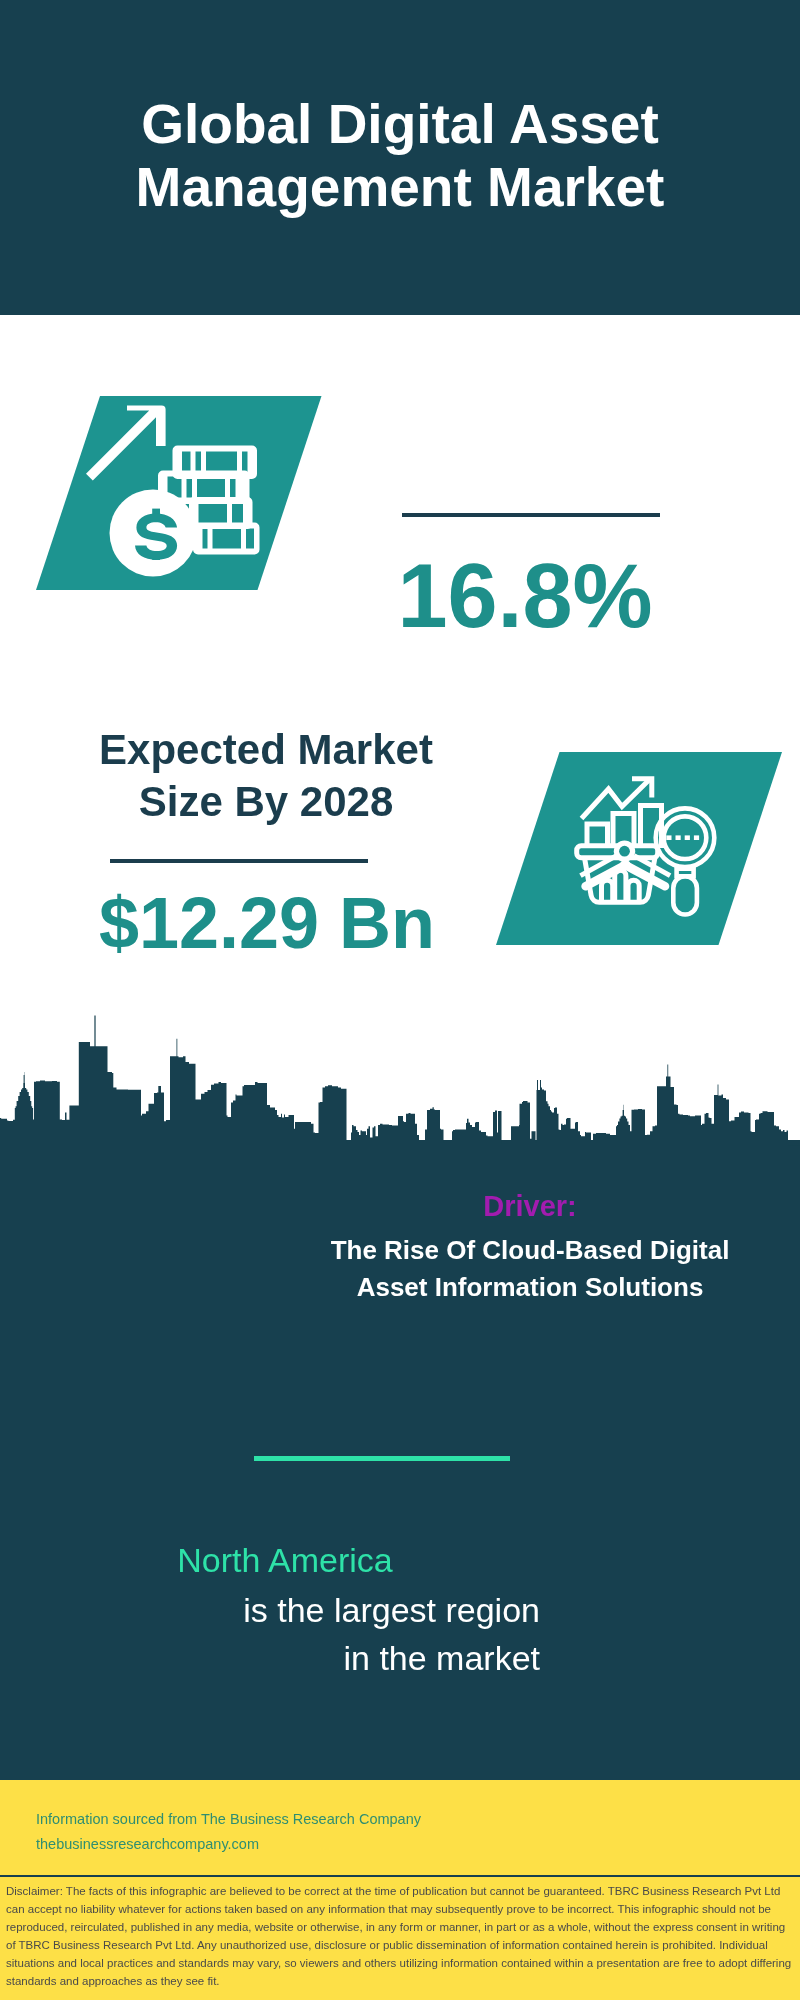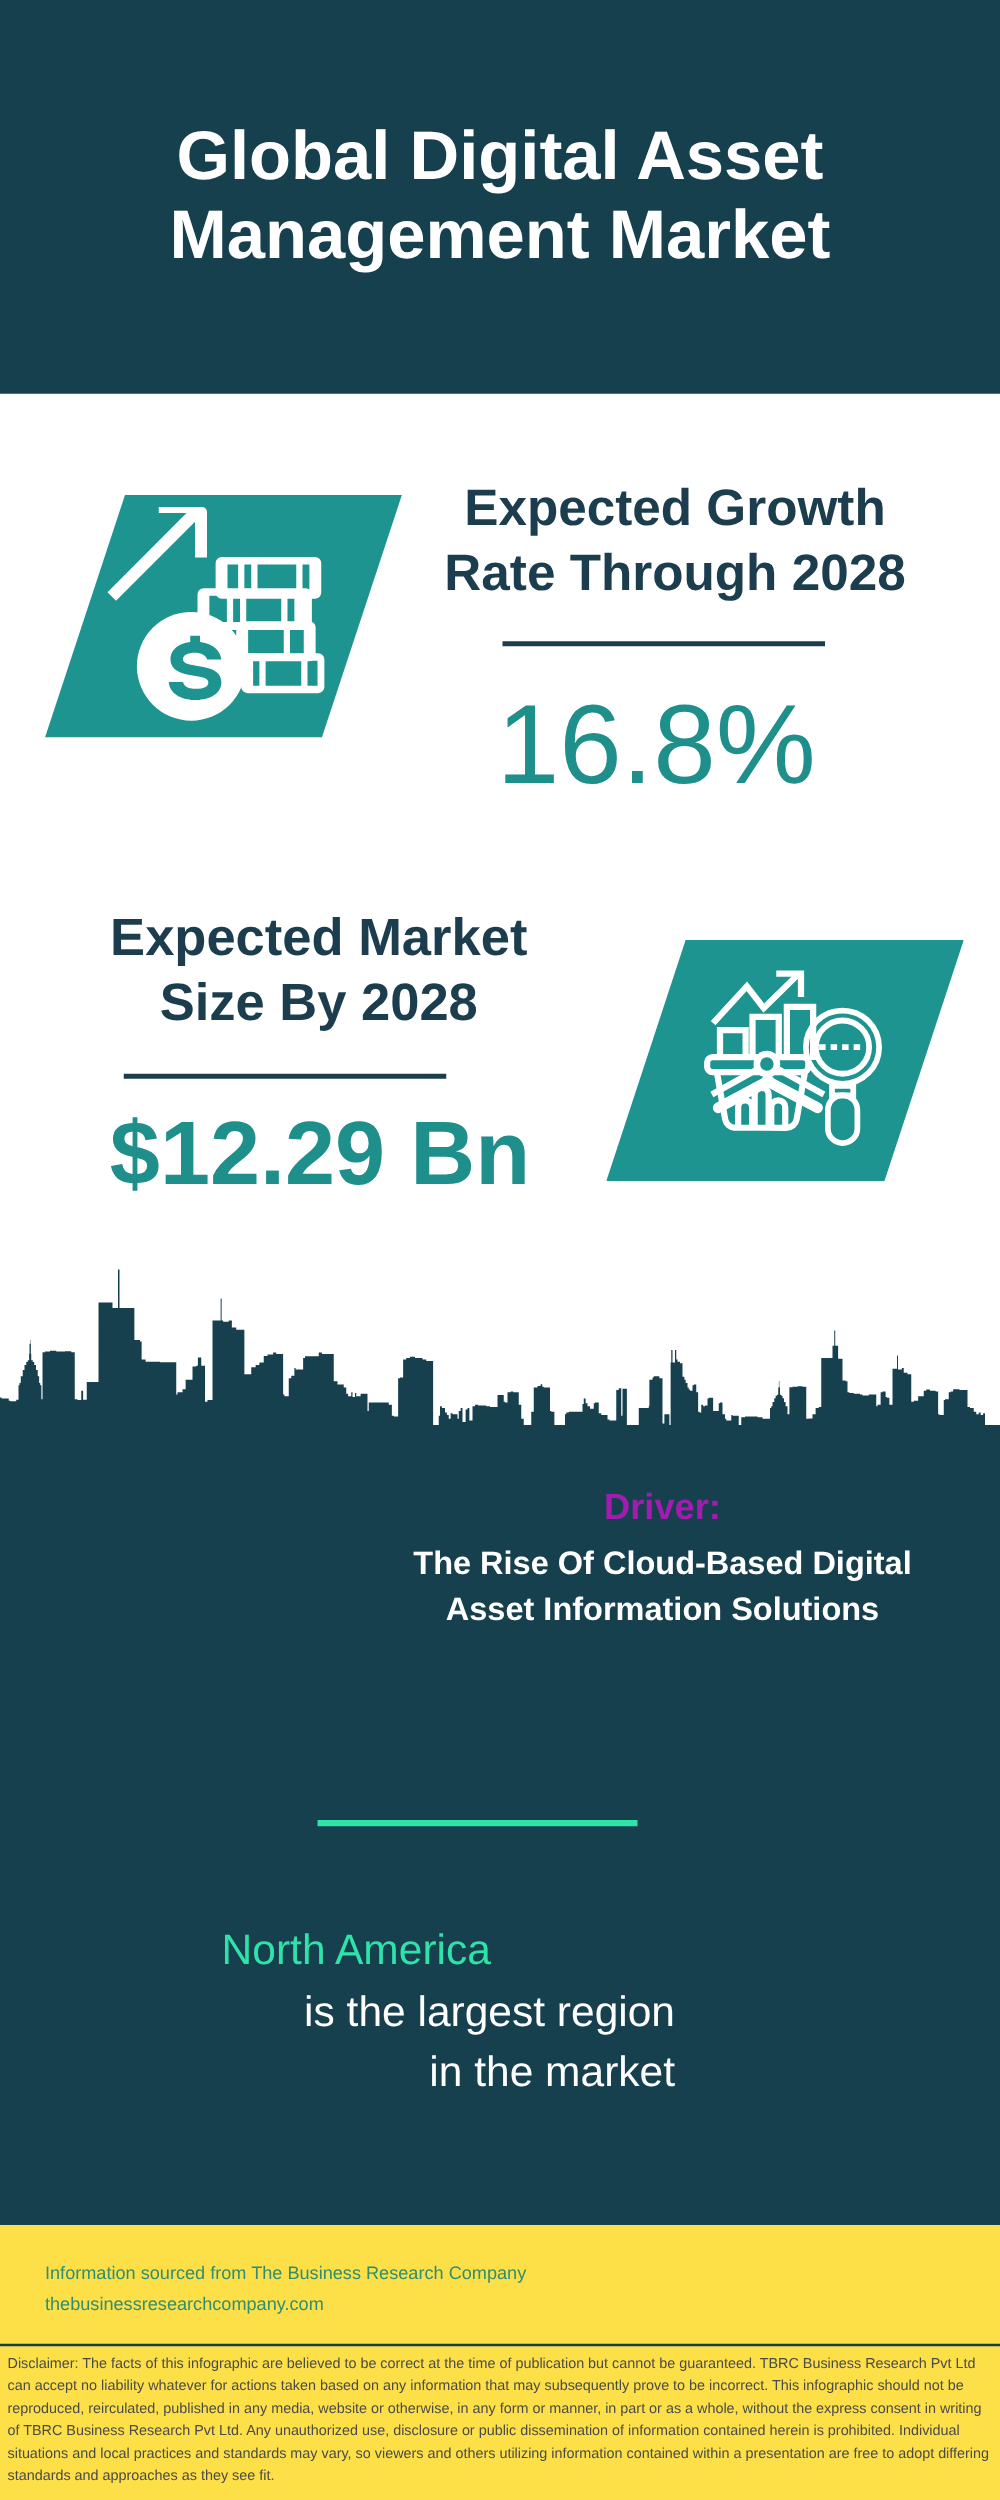--- a/index.html
+++ b/index.html
@@ -35,25 +35,25 @@
     font-size:41px; font-weight:bold; line-height:52px;
   }
   .t1 span { display:block; }
   .rule1 {
     position:absolute; left:402px; top:198px; width:258px; height:4px;
     background:#1b3d4d;
   }
   .v1 {
     position:absolute; left:315px; top:233px; width:420px;
     text-align:center; color:#1e8f8a;
-    font-size:90px; font-weight:normal; line-height:96px;
-  }
-
-  
-  .sec2 { position:absolute; left:1px; top:700px; width:650px; height:300px; }
+    font-size:90px; font-weight:bold; line-height:96px;
+  }
+
+  
+  .sec2 { position:absolute; left:12px; top:700px; width:650px; height:300px; }
   .t2 {
     position:absolute; left:34px; top:24px; width:440px;
     text-align:center; color:#1b3d4d;
     font-size:42px; font-weight:bold; line-height:52px;
   }
   .t2 span { display:block; }
   .rule2 {
     position:absolute; left:98px; top:159px; width:258px; height:4px;
     background:#1b3d4d;
   }
@@ -155,24 +155,20 @@
         <g fill="#1d9490">
           <rect x="116.2" y="112.6" width="7.8" height="9"></rect>
           <rect x="116.2" y="155" width="7.8" height="9"></rect>
           <path d="M120.1,117.4 c11.6,0 19.9,5.4 21.0,14.1 h-11.4 c-1.0,-3.3 -4.8,-5.3 -9.9,-5.3 c-5.6,0 -9.4,2.0 -9.4,5.0
                    c0,2.6 2.2,4.0 7.3,4.8 l8.8,1.5 c9.5,1.6 14.6,5.6 14.6,12.2 c0,8.6 -8.3,14.1 -20.7,14.1
                    c-12.5,0 -20.8,-5.5 -21.4,-14.3 h11.4 c0.8,3.6 4.6,5.6 10.5,5.6 c5.8,0 9.8,-2.0 9.8,-5.0
                    c0,-2.5 -2.0,-3.9 -6.9,-4.8 l-9.1,-1.6 c-9.6,-1.7 -14.3,-5.8 -14.3,-12.3 c0,-8.3 7.9,-14.0 19.7,-14.0 z"></path>
         </g>
       </svg>
     </div>
-    <div class="t1">
-      <span>Expected Growth</span>
-      <span>Rate Through 2028</span>
-    </div>
     <div class="rule1"></div>
     <div class="v1">16.8%</div>
   </div>
 
   <div class="sec2">
     <div class="t2">
       <span>Expected Market</span>
       <span>Size By 2028</span>
     </div>
     <div class="rule2"></div>

